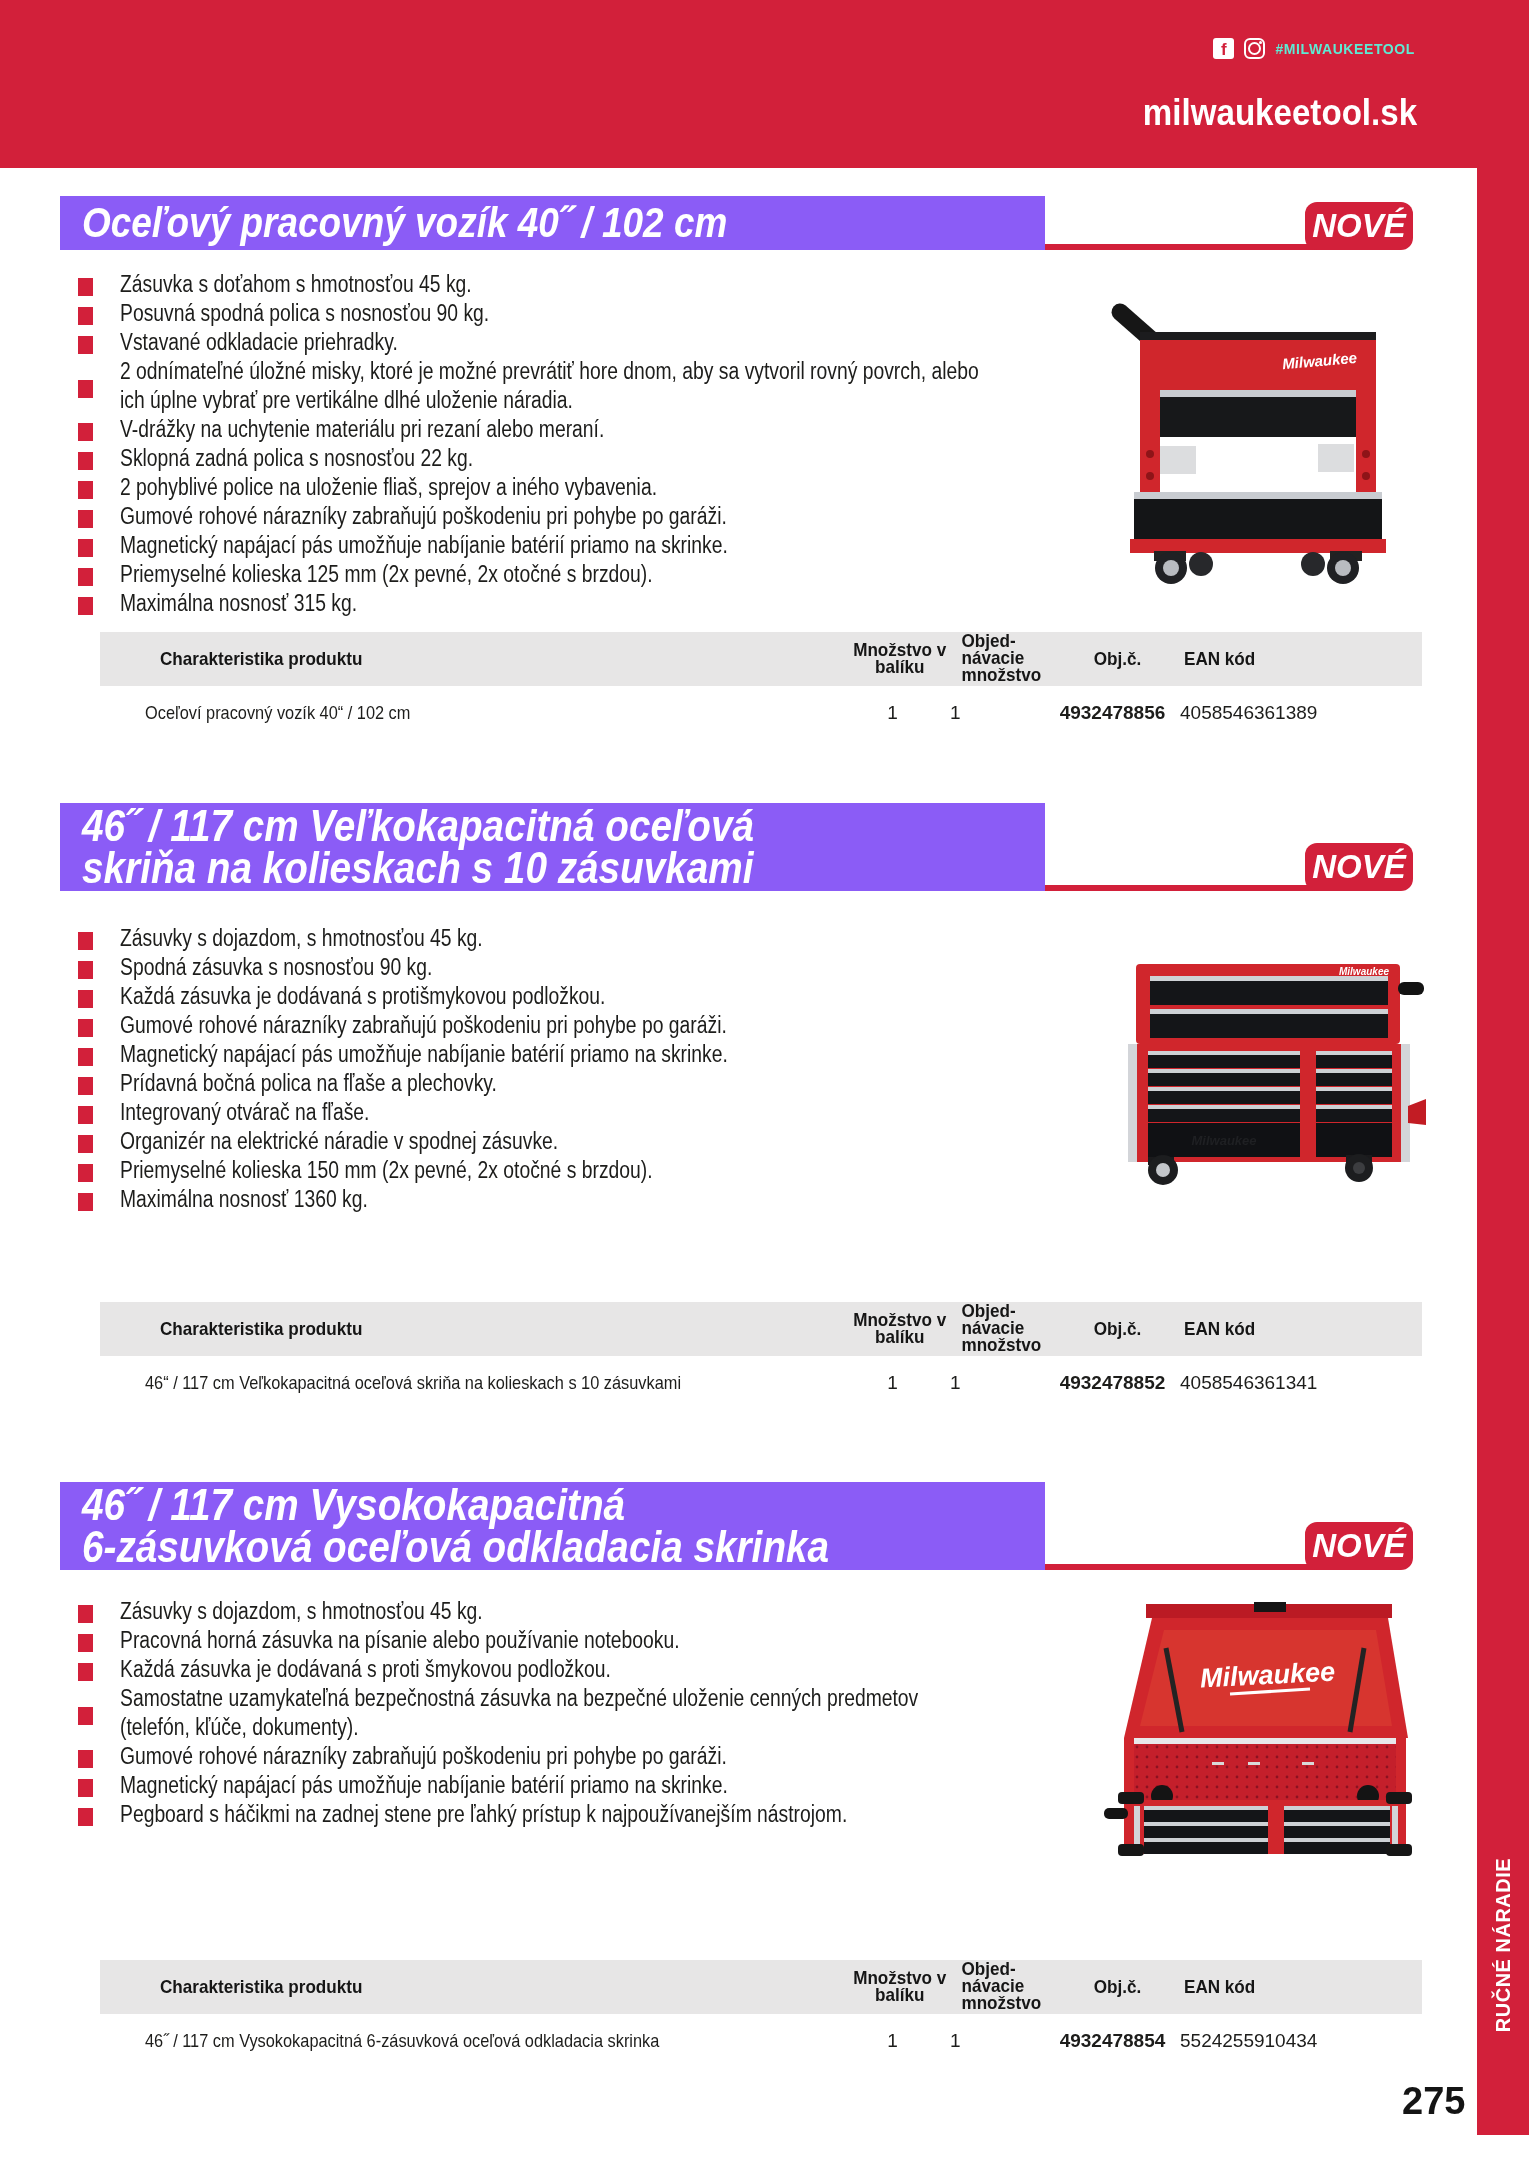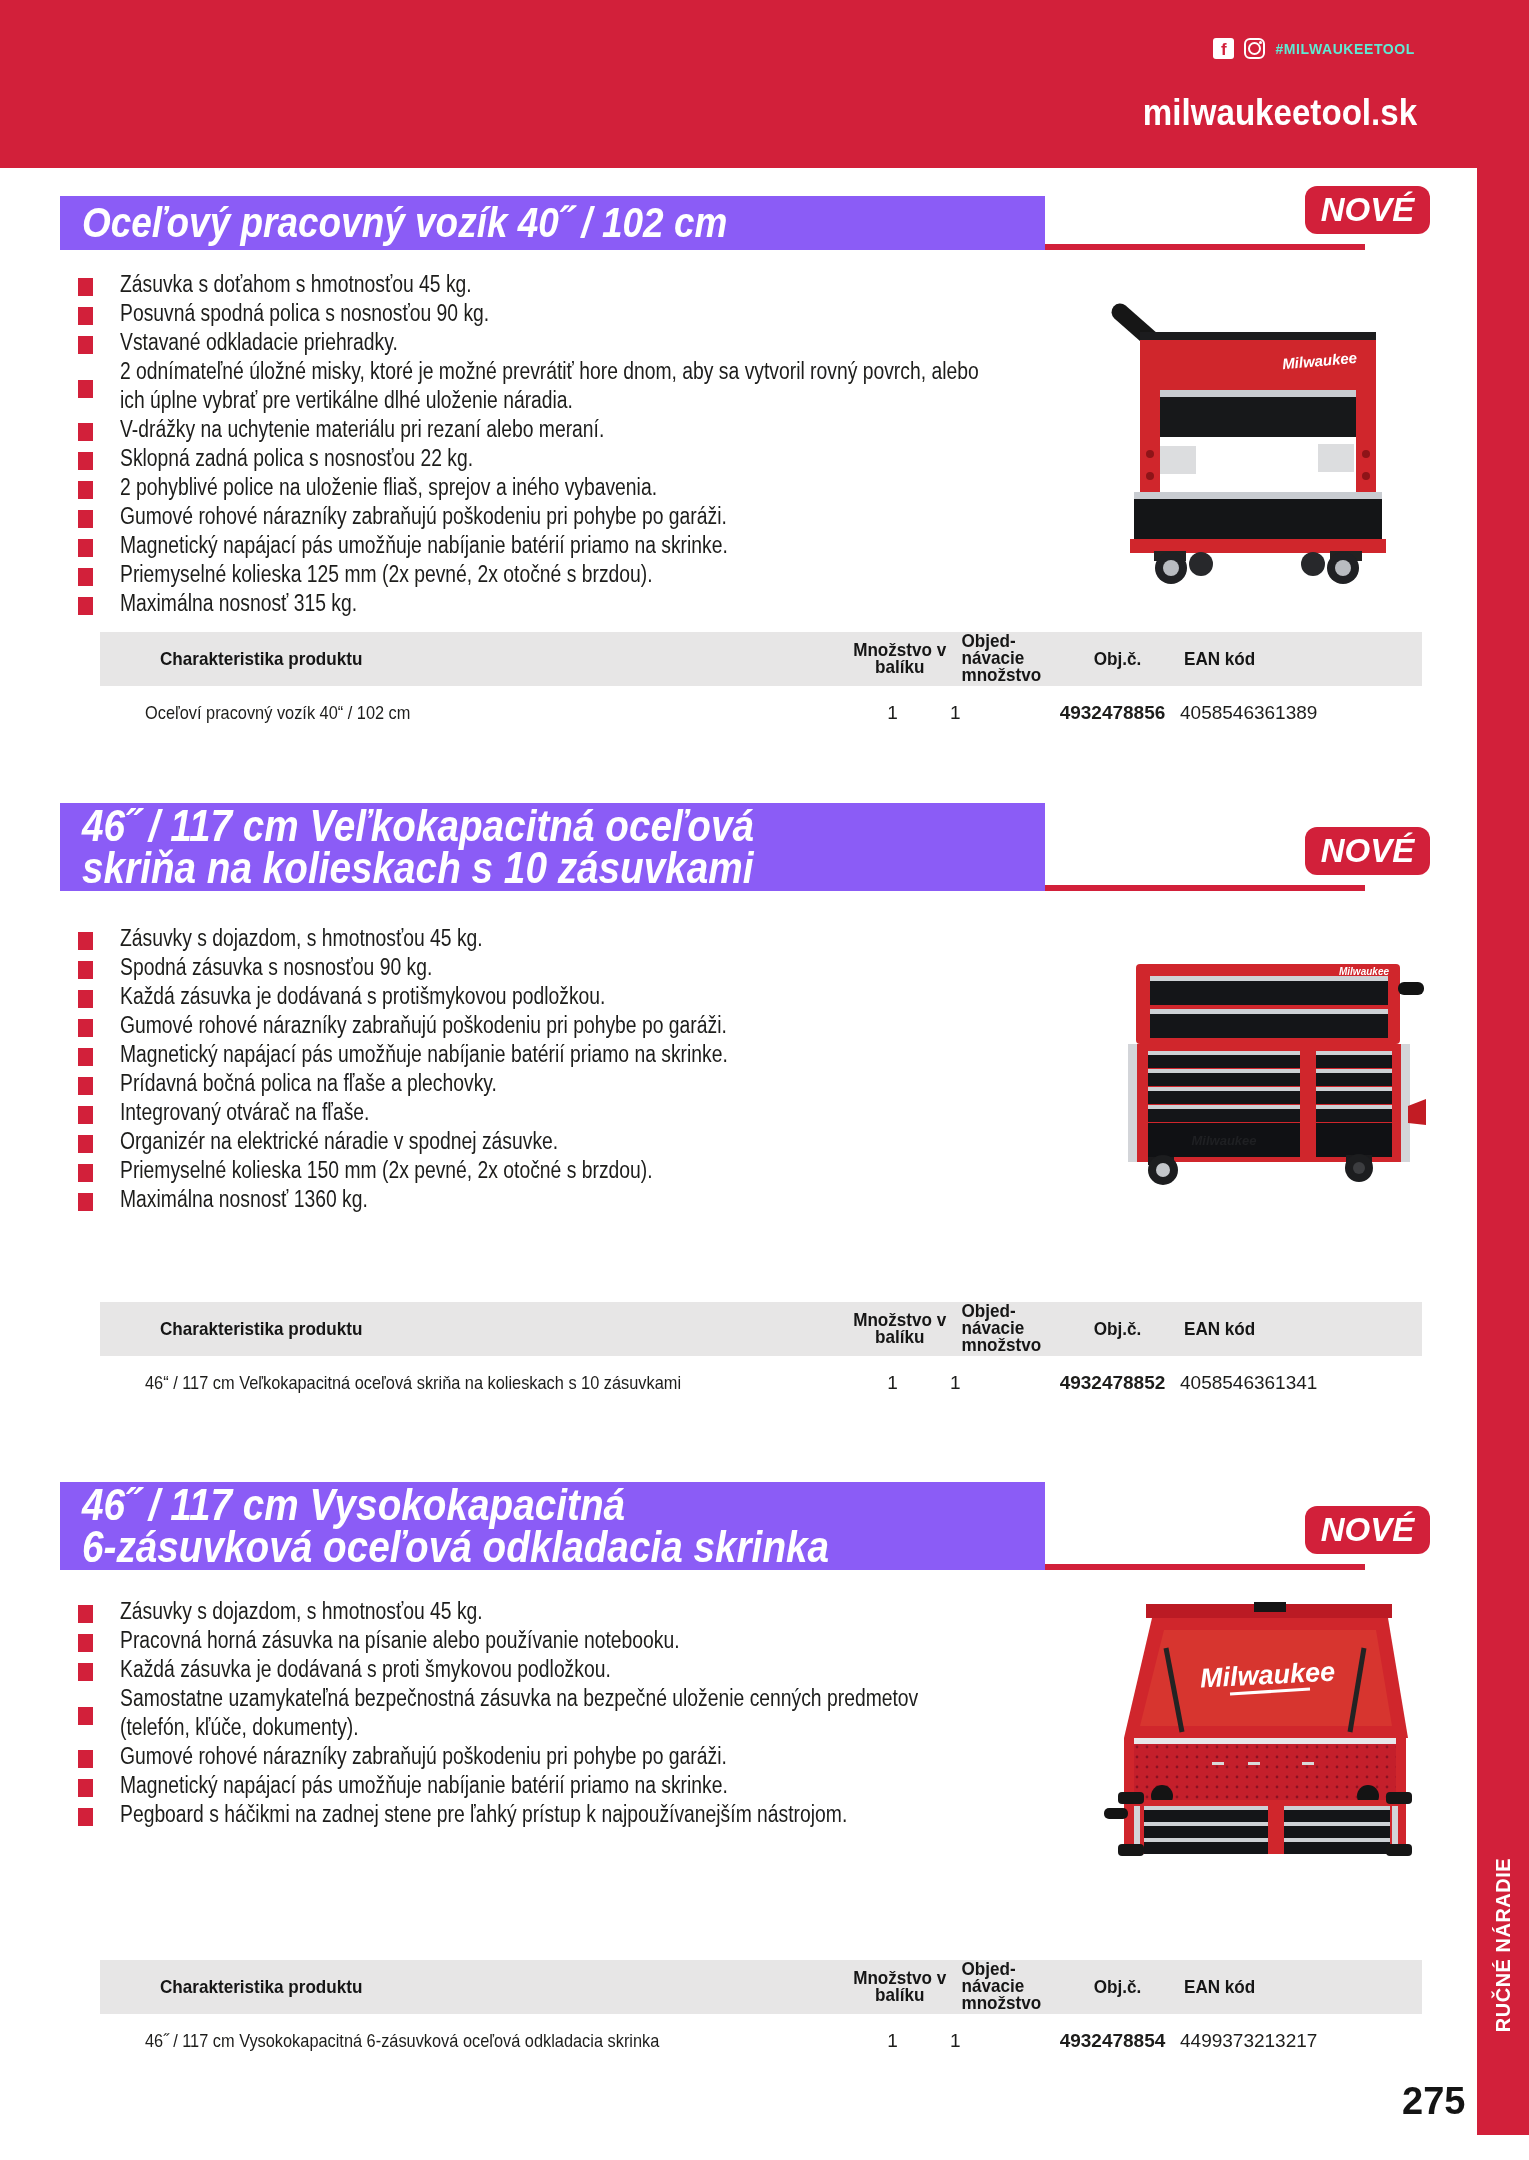--- a/index.html
+++ b/index.html
@@ -32,21 +32,21 @@
   
   .sec-head { position:absolute; left:60px; width:1380px; }
   .banner { position:absolute; left:0; top:0; width:985px; background:#8b5cf6; color:#fff;
         font-weight:bold; font-style:italic; padding-left:22px; overflow:hidden; }
   .cond-l { display:inline-block; transform:scaleX(.88); transform-origin:0 50%; white-space:pre-line; }
   .banner-one { height:54px; font-size:42px; }
   .banner-one .cond-l { line-height:54px; }
   .banner-two { height:88px; font-size:44px; padding-top:2px; }
   .banner-two .cond-l { line-height:42px; }
   .head-line { position:absolute; left:985px; bottom:0; width:320px; height:6px; background:#d2203a; }
-  .nove { position:absolute; left:1245px; bottom:16px; width:125px; height:48px; background:#d2203a;
+  .nove { position:absolute; left:1245px; bottom:0; width:108px; height:48px; background:#d2203a;
         border-radius:12px; color:#fff; font-weight:bold; font-style:italic; font-size:33px;
         display:flex; align-items:center; justify-content:center; }
 
   
   .bullets { position:absolute; left:78px; width:1390px; }
   .bullet { display:flex; align-items:center;gap:14px; }
   .sq { flex:0 0 15px; width:15px; height:18px; margin:5px 13px 0 0; background:#d2203a; }
   .bullet-text { display:inline-block; font-size:23px; line-height:29px; white-space:pre-line;
         transform:scaleX(.84); transform-origin:0 0; color:#1d1d1b; }
 
@@ -412,19 +412,19 @@
 návacie
 množstvo</span></div>
       <div class="c4"><span class="hwrap">Obj.č.</span></div>
       <div class="c5"><span class="hwrap hleft">EAN kód</span></div>
     </div>
     <div class="trow">
       <div class="c1"><span class="cname">46˝ / 117 cm Vysokokapacitná 6-zásuvková oceľová odkladacia skrinka</span></div>
       <div class="c2">1</div>
       <div class="c3">1</div>
       <div class="c4 bold">4932478854</div>
-      <div class="c5">4499373213217</div>
+      <div class="c5">5524255910434</div>
     </div>
   </div>
 
   <div class="pagenum">275</div>
 
 </div>
 
 </body></html>

